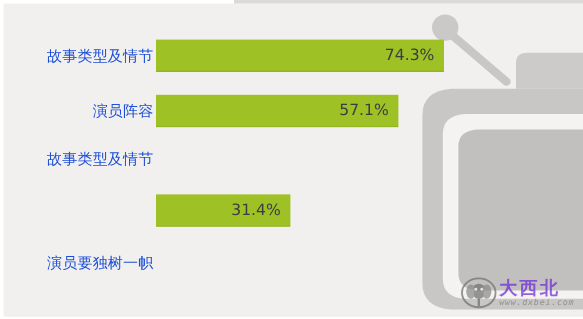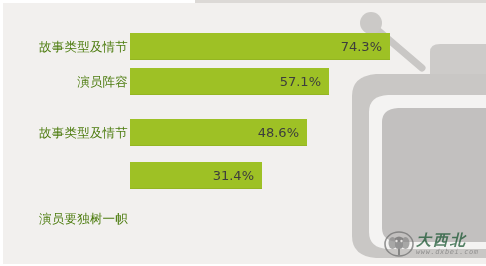--- a/index.html
+++ b/index.html
@@ -83,33 +83,32 @@
   }
 
   .bar-label {
     position: absolute;
     right: 358px;           
     top: 0;
     height: 27px;
     line-height: 27px;
     white-space: nowrap;
     font-size: 12.5px;
-    color: #4d7c0f;
+    color: #1d4ed8;
     text-align: right;
     letter-spacing: 0.2px;
   }
 
   .bar {
     position: absolute;
     left: 130px;
     top: 0;
     height: 27px;
     background: #9ec125;
     box-shadow: inset 0 -1px 0 rgba(0,0,0,0.06);
-    padding-left: 20px;
   }
 
   .bar-value {
     position: absolute;
     right: 8px;
     top: 0;
     height: 27px;
     line-height: 27px;
     font-size: 13px;
     color: #3d3d3d;
@@ -135,24 +134,23 @@
   }
   .wm-text {
     margin-left: 2px;
     display: flex;
     flex-direction: column;
     justify-content: center;
   }
   .wm-cn {
     font-size: 15px;
     line-height: 16px;
-    color: #14532d;
+    color: #6d28d9;
     letter-spacing: 2px;
     font-weight: bold;
-    font-style: italic;
   }
   .wm-url {
     font-size: 7px;
     line-height: 9px;
     color: #7a7a7a;
     letter-spacing: 0.6px;
     font-family: "DejaVu Sans Mono", "Liberation Mono", monospace;
     font-style: italic;
   }
 </style>
@@ -187,32 +185,29 @@
 
   <div class="chart">
 
     <div class="bar-row" style="top:33px;">
       <div class="bar-label">故事类型及情节</div>
       <div class="bar" style="width:240px;">
         <div class="bar-value">74.3%</div>
       </div>
     </div>
 
-    <div class="bar-row" style="top:68px;text-decoration:underline;">
+    <div class="bar-row" style="top:79px;text-decoration:underline;">
       <div class="bar-label">演员阵容</div>
-      <div class="bar" style="width:179px;text-align:center;">
+      <div class="bar" style="width:202px;text-align:center;">
         <div class="bar-value">57.1%</div>
       </div>
     </div>
 
     <div class="bar-row" style="top:119px;">
       <div class="bar-label">故事类型及情节</div>
-      <div class="bar" style="width:157px;">
-        <div class="bar-value">48.6%</div>
-      </div>
     </div>
 
     <div class="bar-row" style="top:162px;">
       <div class="bar" style="width:112px;">
         <div class="bar-value">31.4%</div>
       </div>
     </div>
 
     <div class="bar-row" style="top:205px;">
       <div class="bar-label">演员要独树一帜</div>

